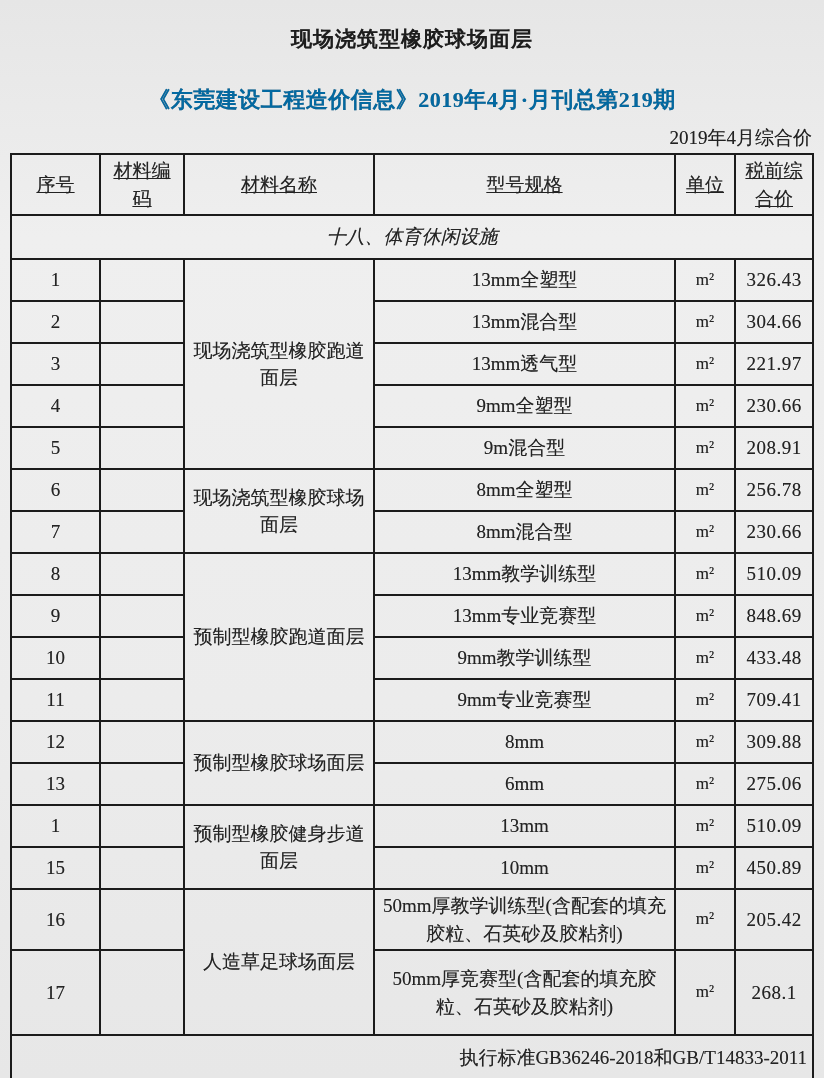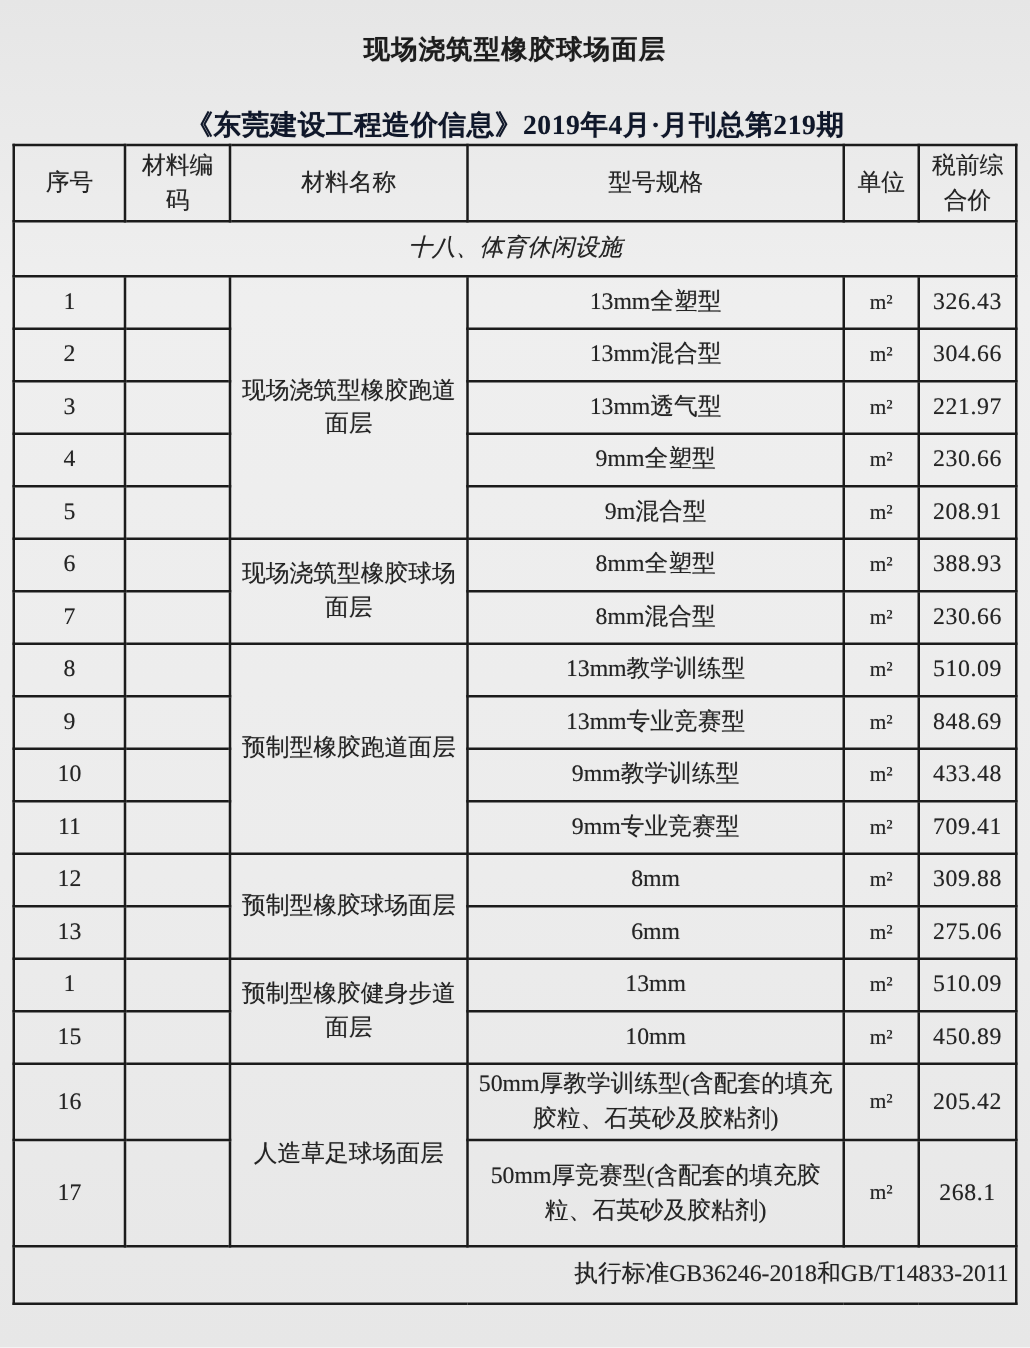--- a/index.html
+++ b/index.html
@@ -27,21 +27,21 @@
     font-weight: bold;
     letter-spacing: 1px;
     color: #1d1d1d;
   }
   .doc-title {
     margin-top: 32px;
     text-align: center;
     font-size: 22px;
     font-weight: bold;
     letter-spacing: 0.5px;
-    color: #0f172a;
+    color: #0369a1;
   }
   .price-label {
     width: 802px;
     margin: 10px 0 2px 10px;
     text-align: right;
     font-size: 19px;
     padding-right: 2px;
   }
   table.price-table {
     margin-left: 10px;
@@ -54,21 +54,21 @@
     border: 2px solid #1b1b1b;
     text-align: center;
     vertical-align: middle;
     font-size: 19px;
     font-weight: normal;
     color: #242424;
     padding: 2px 5px;
     line-height: 1.45;
     word-break: break-all;
   }
-  tr.header-row { height: 48px; }
+  tr.header-row { height: 48px; text-decoration: underline; }
   tr.section-row { height: 44px; font-style: italic; }
   tr.data-row { height: 42px; }
   tr.row-tall-16 { height: 55px; border-radius: 24px; }
   tr.row-tall-17 { height: 85px; }
   tr.footer-row { height: 46px; }
   tr.footer-row td {
     text-align: right;
     padding-left: 12px;
   }
   td.c-unit { font-size: 17px; }
@@ -76,20 +76,21 @@
 </style>
 </head>
 <body>
 
 <div class="page">
 
   <div class="org-title">现场浇筑型橡胶球场面层</div>
 
   <div class="doc-title">《东莞建设工程造价信息》2019年4月·月刊总第219期</div>
 
+  <div class="price-label">2019年4月综合价</div>
 
   <table class="price-table">
     <colgroup>
       <col style="width:89px">
       <col style="width:84px">
       <col style="width:190px">
       <col style="width:301px">
       <col style="width:60px">
       <col style="width:78px">
     </colgroup>
@@ -144,21 +145,21 @@
         <td class="c-unit">m²</td>
         <td class="c-price">208.91</td>
       </tr>
 
       <tr class="data-row">
         <td class="c-no">6</td>
         <td class="c-code"></td>
         <td class="c-name" rowspan="2">现场浇筑型橡胶球场面层</td>
         <td class="c-spec">8mm全塑型</td>
         <td class="c-unit">m²</td>
-        <td class="c-price">388.93</td>
+        <td class="c-price">256.78</td>
       </tr>
       <tr class="data-row">
         <td class="c-no">7</td>
         <td class="c-code"></td>
         <td class="c-spec">8mm混合型</td>
         <td class="c-unit">m²</td>
         <td class="c-price">230.66</td>
       </tr>
 
       <tr class="data-row">

